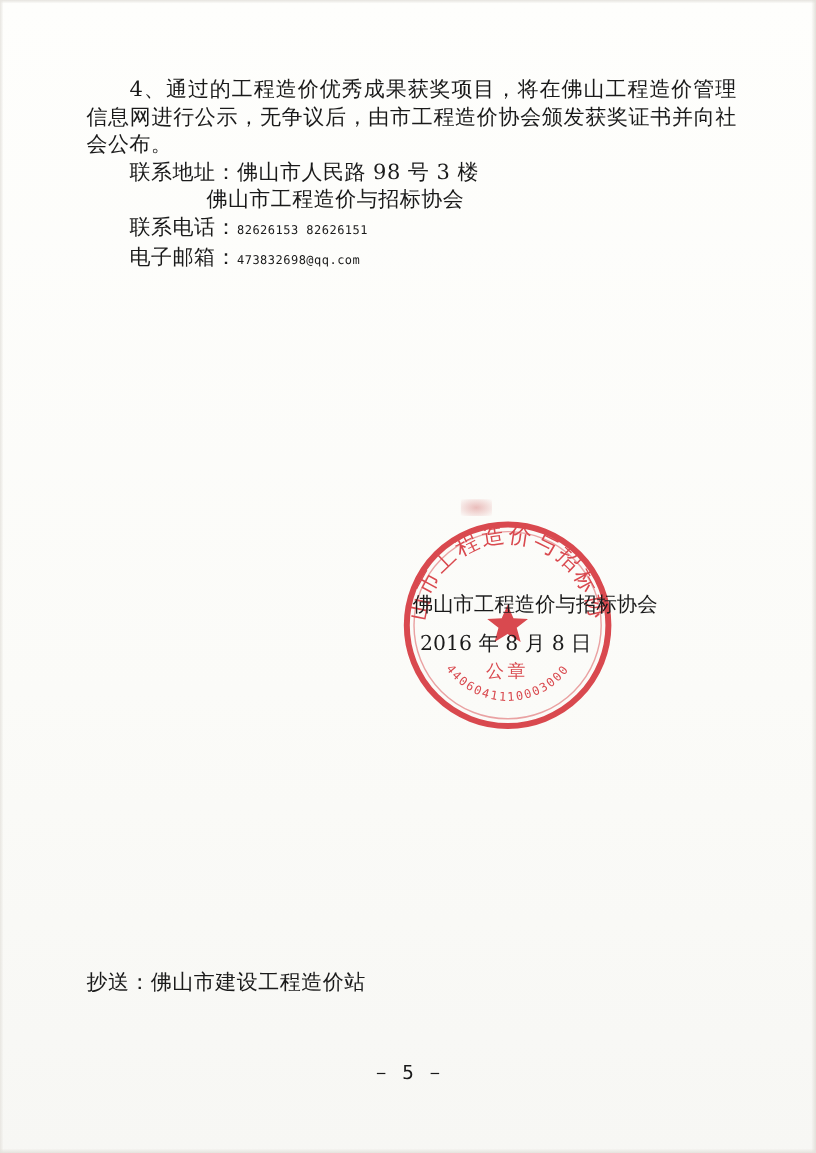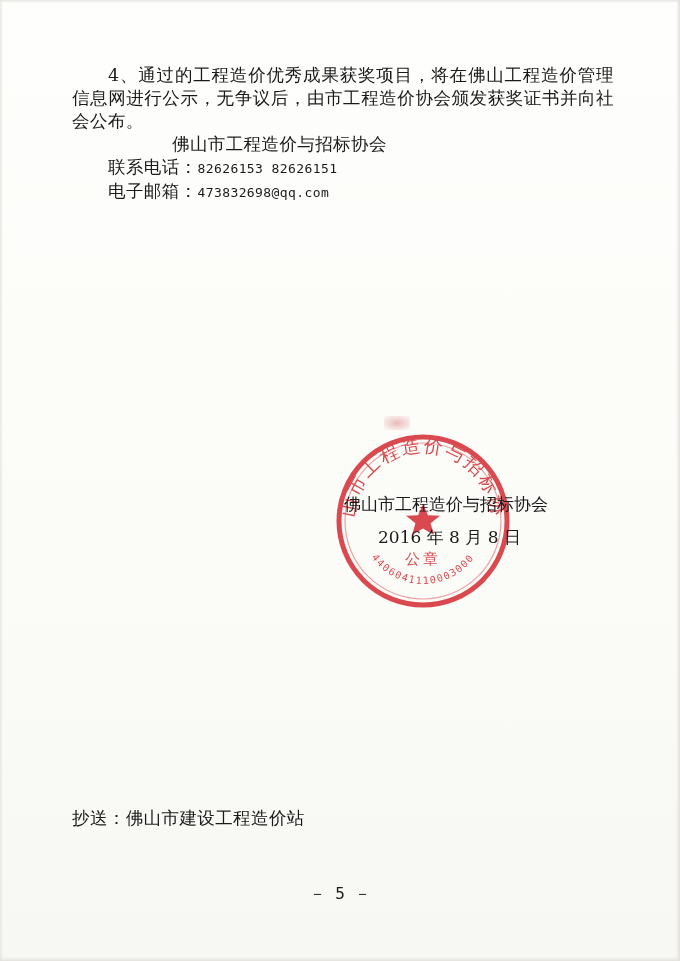--- a/index.html
+++ b/index.html
@@ -45,35 +45,35 @@
     top: 64px;
   }
   p {
     margin: 0;
     font-size: 17.5px;
     line-height: 23px;
     letter-spacing: 0.4px;
     text-align: justify;
   }
   .indent { text-indent: 36px; }
-  .mono { font-family: "DejaVu Sans Mono", "Liberation Mono", monospace; font-size: 13px; }
+  .mono { font-family: "DejaVu Sans Mono", "Liberation Mono", monospace; font-size: 10px; }
 
   .line-contact-addr { margin-top: 0; }
   .sub-indent { padding-left: 100px; }
 
   .sign-block {
     position: absolute;
     right: 132px;
     top: 488px;
     text-align: left;
     font-size: 17px;
     line-height: 33px;
     z-index: 3;
   }
-  .sign-date { padding-left: 6px; margin-left: 28px; }
+  .sign-date { padding-left: 6px; }
 
   
   .seal {
     position: absolute;
     left: 332px;
     top: 430px;
     width: 182px;
     height: 182px;
     z-index: 2;
     opacity: 0.82;
@@ -108,20 +108,23 @@
 <body>
 
 <div class="page">
   <div class="edge-top"></div>
   <div class="edge-left"></div>
   <div class="edge-right"></div>
   <div class="edge-bottom"></div>
 
   <div class="body-text">
     <p class="indent">4、通过的工程造价优秀成果获奖项目，将在佛山工程造价管理信息网进行公示，无争议后，由市工程造价协会颁发获奖证书并向社会公布。</p>
+    <p class="indent line-contact-addr">
+      <span>联系地址：</span><span>佛山市人民路 98 号 3 楼</span>
+    </p>
     <p class="sub-indent">佛山市工程造价与招标协会</p>
     <p class="indent">
       <span>联系电话：</span><span class="mono">82626153     82626151</span>
     </p>
     <p class="indent">
       <span>电子邮箱：</span><span class="mono">473832698@qq.com</span>
     </p>
   </div>
 
   <div class="smudge"></div>

